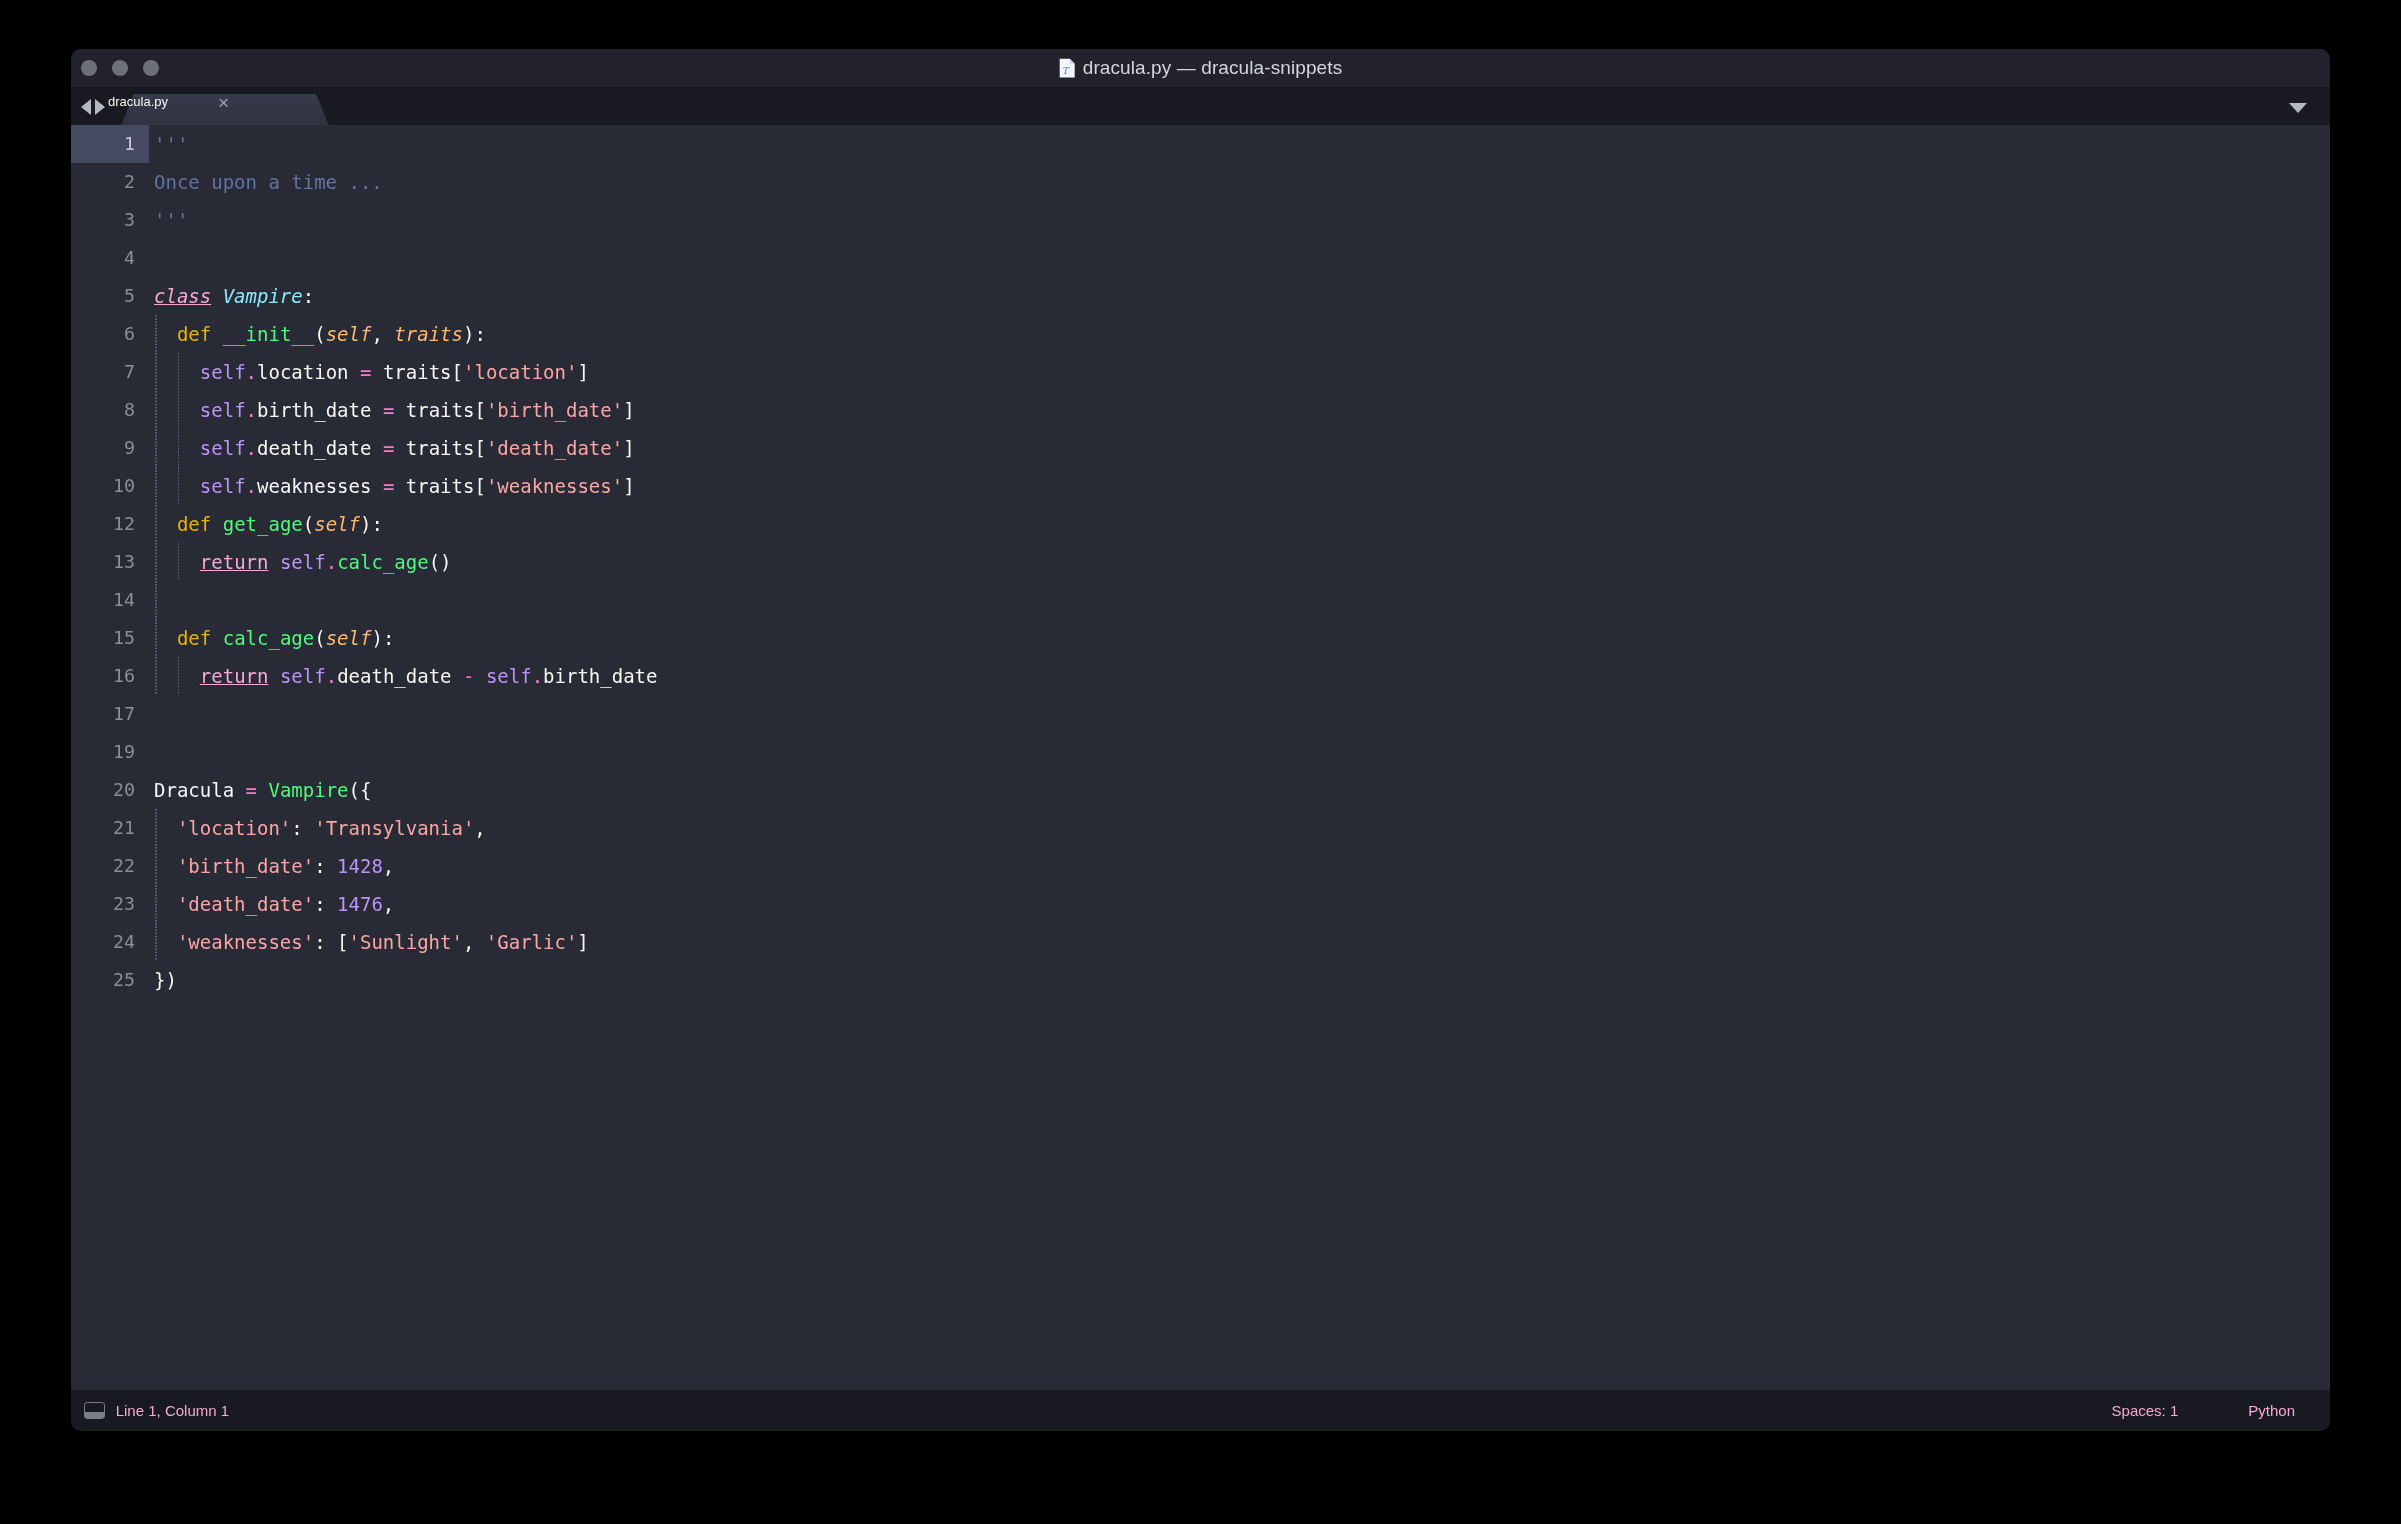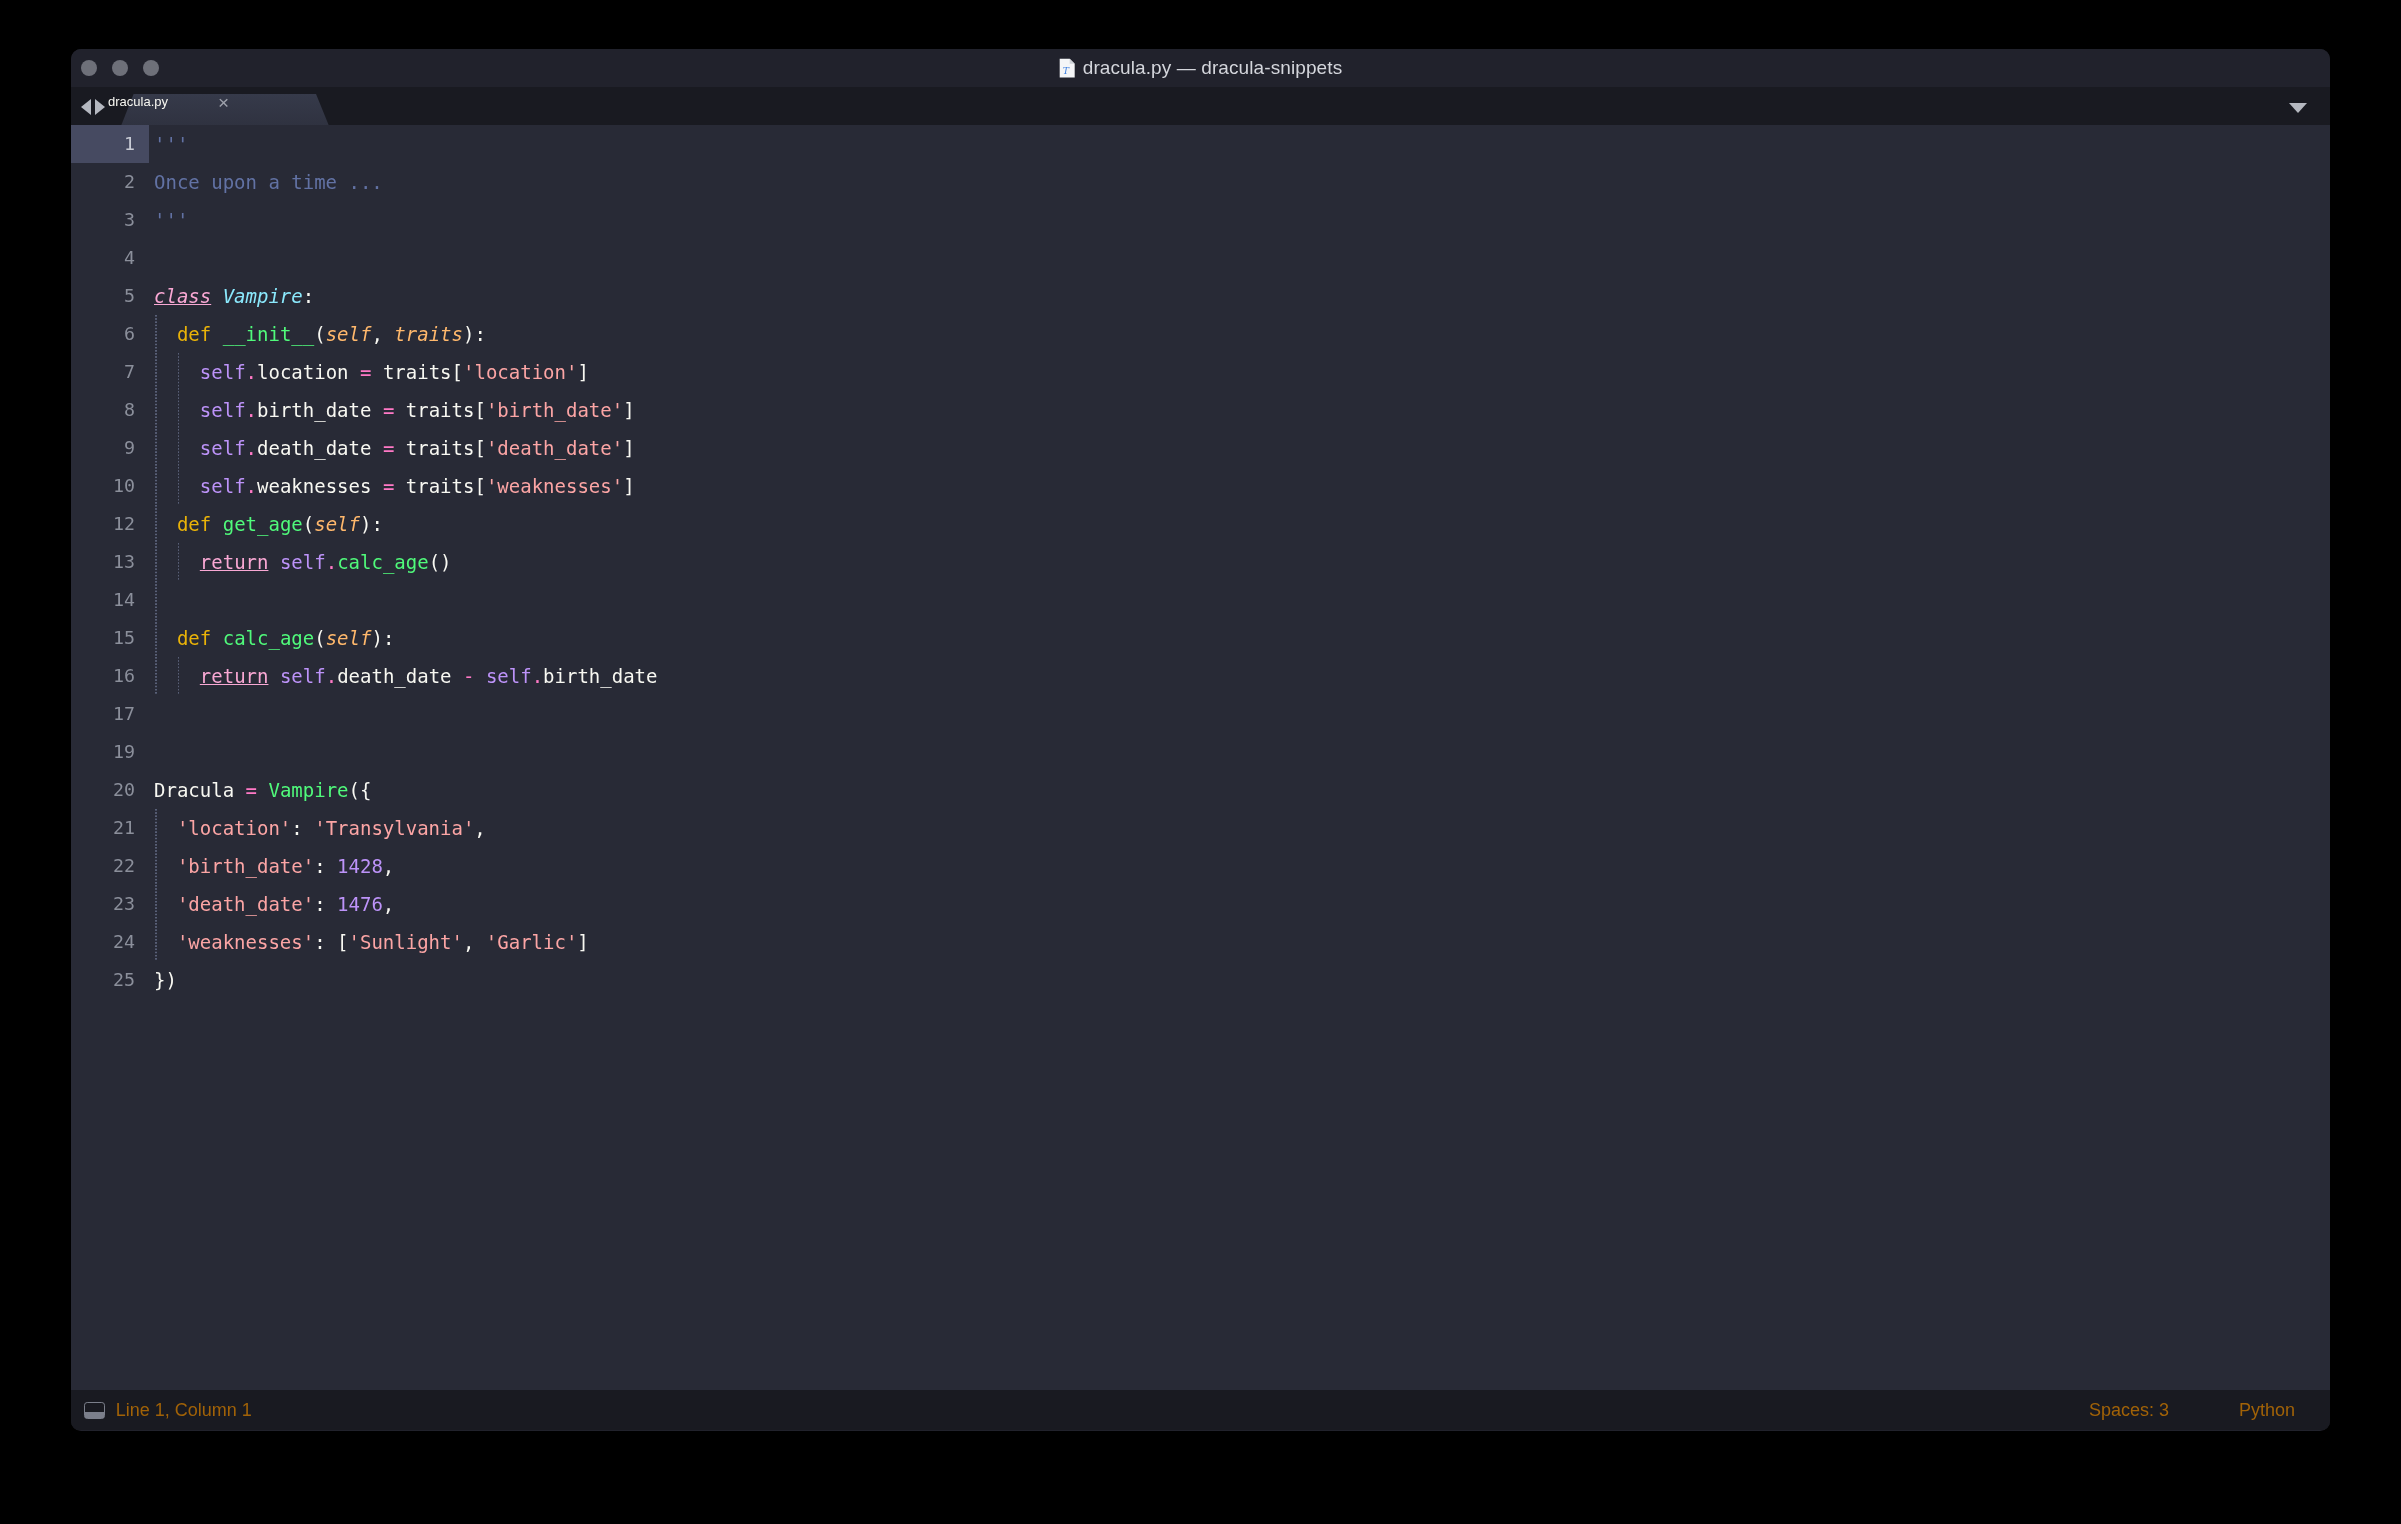--- a/index.html
+++ b/index.html
@@ -190,22 +190,22 @@
   .c-num      { color: #bd93f9; }
   .c-str      { color: #fca5a5; text-align: right; }
   .c-op       { color: #ff79c6; }
   .c-plain    { color: #f8f8f2; }
 
   
   #statusbar {
     position: relative;
     height: 40px;
     background: #191a21;
-    color: #a16207;
-    font-size: 18px;
+    color: #f9a8d4;
+    font-size: 15px;
   }
   .sb-left {
     position: absolute;
     left: 12.6px;
     top: 0;
     height: 40px;
     display: flex;
     align-items: center;
     gap: 10.7px;
   }
@@ -289,19 +289,19 @@
         <div class="line"><div class="gutter">25</div><div class="code"><span><span class="c-plain">}</span><span class="c-plain">)</span></span></div></div>
       </div>
   </div>
 
   <div id="statusbar">
     <div class="sb-left">
       <span class="console-icon"></span>
       <span>Line 1, Column 1</span>
     </div>
     <div class="sb-right">
-      <span class="sb-item">Spaces: 3</span>
+      <span class="sb-item">Spaces: 1</span>
       <span class="sb-item">Python</span>
     </div>
   </div>
 
 </div>
 
 
 </body></html>

